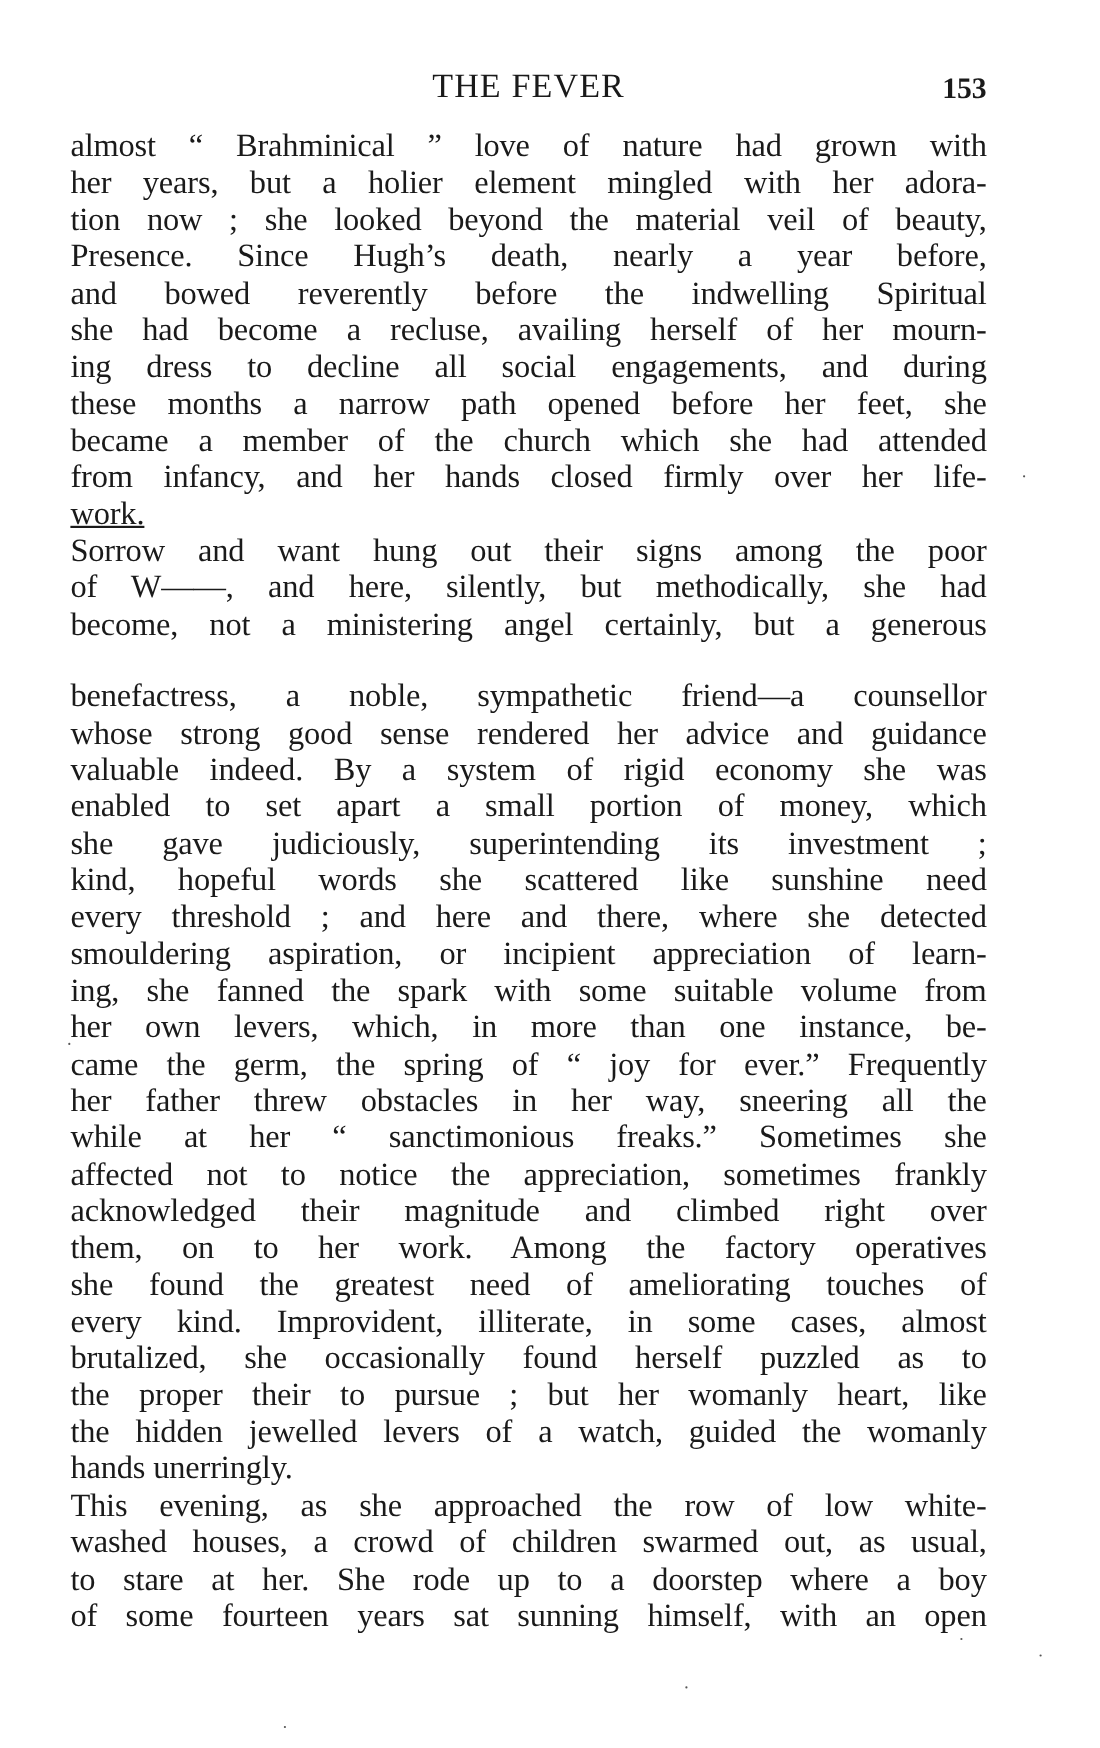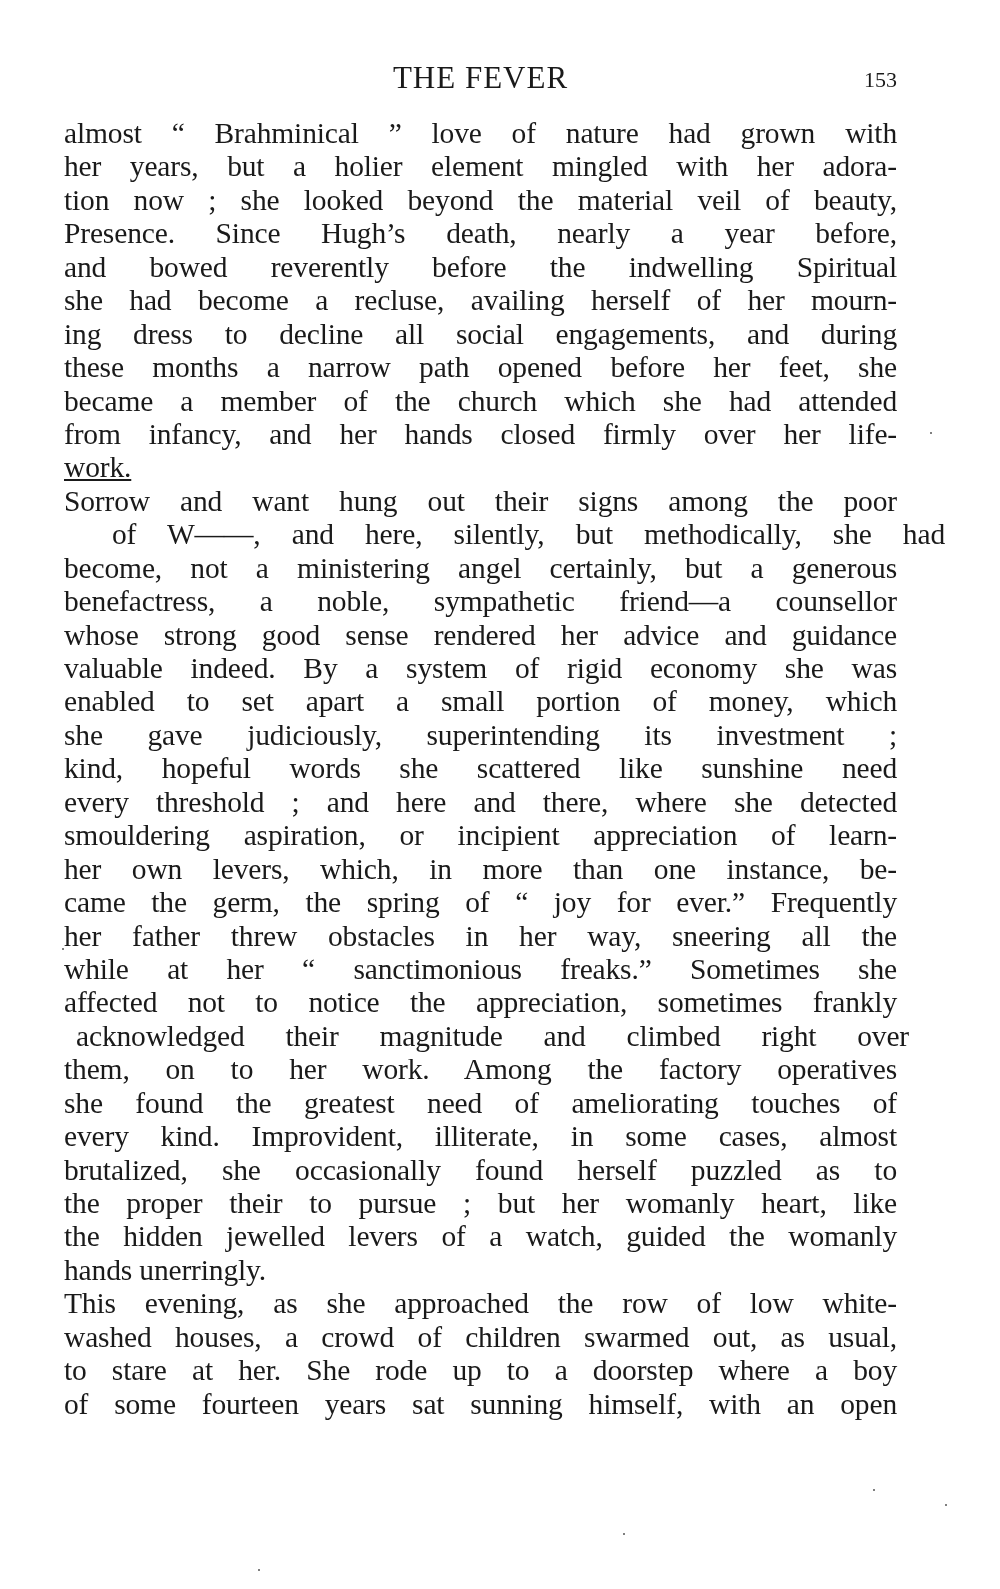--- a/index.html
+++ b/index.html
@@ -32,22 +32,23 @@
       left: 0; right: 0;
       text-align: center;
       font-size: 31px;
       letter-spacing: 1px;
       line-height: 40px;
     }
     .page-number {
       position: absolute;
       right: 0;
       top: 2px;
-      font-size: 22px;
+      font-size: 27px;
       line-height: 40px;
+      font-weight: bold;
     }
     .body-text {
       position: absolute;
       top: 117px;
       left: 64px;
       width: 833px;
     }
     .line {
       display: block;
       height: 33.45px;
@@ -83,36 +84,37 @@
       <span class="line" style="display: block; width: 833px;">tion now ; she looked beyond the material veil of beauty,</span>
       <span class="line" style="display: block; width: 833px;">Presence. Since Hugh’s death, nearly a year before,</span>
       <span class="line" style="display: block; width: 833px;">and bowed reverently before the indwelling Spiritual</span>
       <span class="line" style="display: block; width: 833px;">she had become a recluse, availing herself of her mourn-</span>
       <span class="line" style="display: block; width: 833px;">ing dress to decline all social engagements, and during</span>
       <span class="line" style="display: block; width: 833px;">these months a narrow path opened before her feet, she</span>
       <span class="line" style="display: block; width: 833px;">became a member of the church which she had attended</span>
       <span class="line" style="display: block; width: 833px;">from infancy, and her hands closed firmly over her life-</span>
       <span class="line last" style="display: block; width: 833px; text-decoration: underline;">work.</span>
       <span class="line" style="display: block; width: 833px;">Sorrow and want hung out their signs among the poor</span>
-      <span class="line" style="display: block; width: 833px; margin-left: 48px;">of W——, and here, silently, but methodically, she had</span>
+      <span class="line" style="display: block; width: 833px;">of W——, and here, silently, but methodically, she had</span>
       <span class="line" style="display: block; width: 833px;">become, not a ministering angel certainly, but a generous</span>
-      <span class="line" style="display: block; width: 833px;">benefactress, a noble, sympathetic friend—a counsellor</span>
+      <span class="line" style="display: block; width: 833px; margin-top: 32px;">benefactress, a noble, sympathetic friend—a counsellor</span>
       <span class="line" style="display: block; width: 833px;">whose strong good sense rendered her advice and guidance</span>
       <span class="line" style="display: block; width: 833px;">valuable indeed. By a system of rigid economy she was</span>
       <span class="line" style="display: block; width: 833px;">enabled to set apart a small portion of money, which</span>
       <span class="line" style="display: block; width: 833px;">she gave judiciously, superintending its investment ;</span>
       <span class="line" style="display: block; width: 833px;">kind, hopeful words she scattered like sunshine need</span>
       <span class="line" style="display: block; width: 833px;">every threshold ; and here and there, where she detected</span>
       <span class="line" style="display: block; width: 833px;">smouldering aspiration, or incipient appreciation of learn-</span>
+      <span class="line" style="display: block; width: 833px;">ing, she fanned the spark with some suitable volume from</span>
       <span class="line" style="display: block; width: 833px;">her own levers, which, in more than one instance, be-</span>
       <span class="line" style="display: block; width: 833px;">came the germ, the spring of “ joy for ever.” Frequently</span>
       <span class="line" style="display: block; width: 833px;">her father threw obstacles in her way, sneering all the</span>
       <span class="line" style="display: block; width: 833px;">while at her “ sanctimonious freaks.” Sometimes she</span>
       <span class="line" style="display: block; width: 833px;">affected not to notice the appreciation, sometimes frankly</span>
-      <span class="line" style="display: block; width: 833px; margin-left: 12px;">acknowledged their magnitude and climbed right over</span>
+      <span class="line" style="display: block; width: 833px;">acknowledged their magnitude and climbed right over</span>
       <span class="line" style="display: block; width: 833px;">them, on to her work. Among the factory operatives</span>
       <span class="line" style="display: block; width: 833px;">she found the greatest need of ameliorating touches of</span>
       <span class="line" style="display: block; width: 833px;">every kind. Improvident, illiterate, in some cases, almost</span>
       <span class="line" style="display: block; width: 833px;">brutalized, she occasionally found herself puzzled as to</span>
       <span class="line" style="display: block; width: 833px;">the proper their to pursue ; but her womanly heart, like</span>
       <span class="line" style="display: block; width: 833px;">the hidden jewelled levers of a watch, guided the womanly</span>
       <span class="line last" style="display: block; width: 833px;">hands unerringly.</span>
       <span class="line" style="display: block; width: 833px;">This evening, as she approached the row of low white-</span>
       <span class="line" style="display: block; width: 833px;">washed houses, a crowd of children swarmed out, as usual,</span>
       <span class="line" style="display: block; width: 833px;">to stare at her. She rode up to a doorstep where a boy</span>

